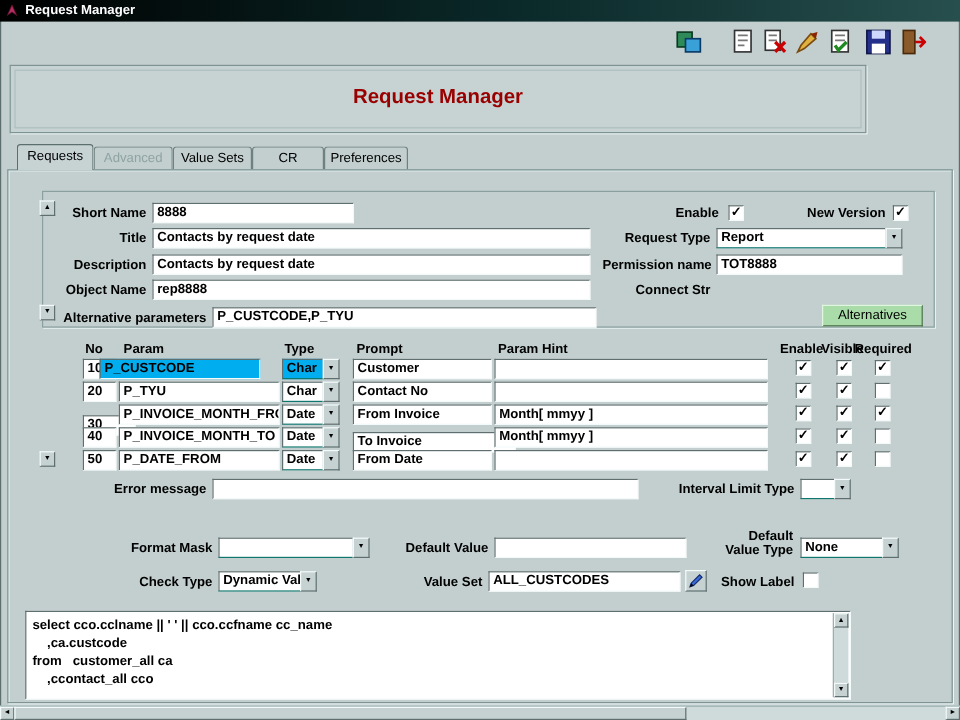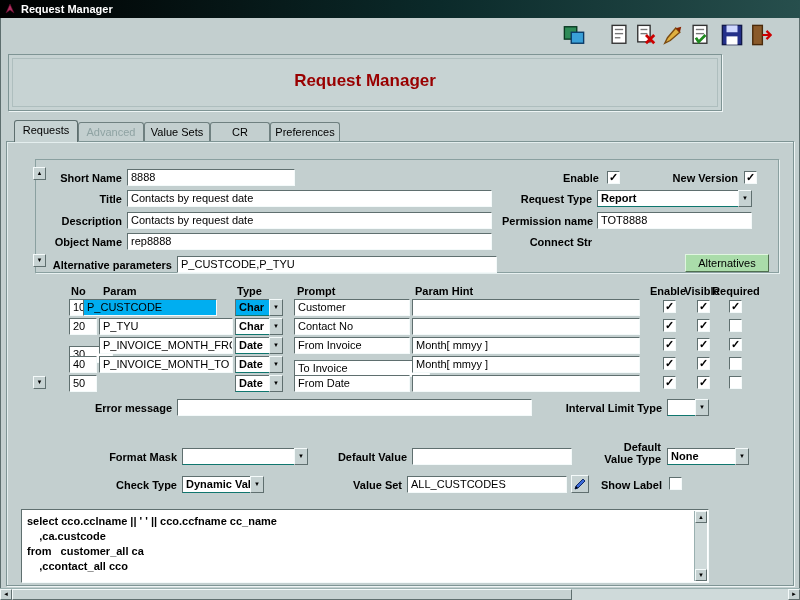--- a/index.html
+++ b/index.html
@@ -33,21 +33,21 @@
   
   .page { position:absolute; left:6px; top:141px; width:788px; height:445px;
     border:1px solid #7e9494; background:#c3cfcf; box-shadow:1px 1px 0 #eef5f5, inset 1px 1px 0 #e4eeee; z-index:2; }
 
   .group-box { position:absolute; left:28px; top:17px; width:744px; height:114px;
     border:1px solid #8aa0a0; box-shadow:1px 1px 0 #e8f1f1; }
 
   .lbl { position:absolute; font-weight:bold; font-size:11px; white-space:nowrap; }
   .lbl.r { text-align:right; }
 
-  .field { position:absolute; height:17px; background:#fff; color:#000; font-weight:normal;
+  .field { position:absolute; height:17px; background:#fff; color:#000; font-weight:bold;
     border-top:1px solid #5f6f6f; border-left:1px solid #5f6f6f;
     border-bottom:1px solid #f4fafa; border-right:1px solid #f4fafa;
     padding:0 3px; line-height:15px; font-size:11px; overflow:hidden; white-space:nowrap; }
   .field.sel { background:#00aef0; }
 
   .combo { position:absolute; height:17px; display:flex; }
   .combo .ct { flex:1; background:#fff; font-weight:bold; border-top:1px solid #5f6f6f; border-left:1px solid #5f6f6f;
     border-bottom:1px solid #0f766e; border-right:none; padding:0 3px; line-height:15px; overflow:hidden; white-space:nowrap; }
   .combo .ct.sel { background:#00aef0; }
   .combo .dd { width:14px; background:#c6d2d2; border:1px solid; border-color:#f4fafa #5f6f6f #5f6f6f #f4fafa;
@@ -251,20 +251,21 @@
     <span class="dd">▼</span>
   </div>
   <div class="field" style="left:287px;top:218px;width:136px">To Invoice</div>
   <div class="field" style="left:405px;top:214px;width:228px">Month[ mmyy ]</div>
   <span class="cb checked" style="left:656px;top:215px"></span>
   <span class="cb checked" style="left:690px;top:215px"></span>
   <span class="cb" style="left:722px;top:215px"></span>
 
   <span class="spin" style="left:26px;top:234px">▼</span>
   <div class="field" style="left:62px;top:233px;width:28px">50</div>
+  <div class="field" style="left:92px;top:233px;width:134px">P_DATE_FROM</div>
   <div class="combo" style="left:228px;top:233px;width:48px">
     <span class="ct">Date</span>
     <span class="dd">▼</span>
   </div>
   <div class="field" style="left:287px;top:233px;width:116px">From Date</div>
   <div class="field" style="left:405px;top:233px;width:228px"></div>
   <span class="cb checked" style="left:656px;top:234px"></span>
   <span class="cb checked" style="left:690px;top:234px"></span>
   <span class="cb" style="left:722px;top:234px"></span>
 

